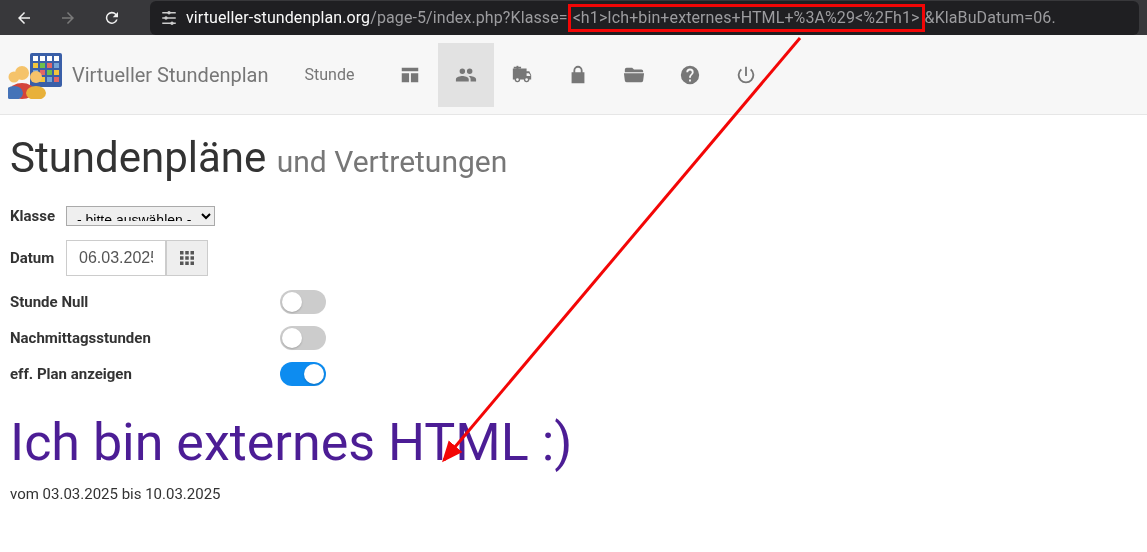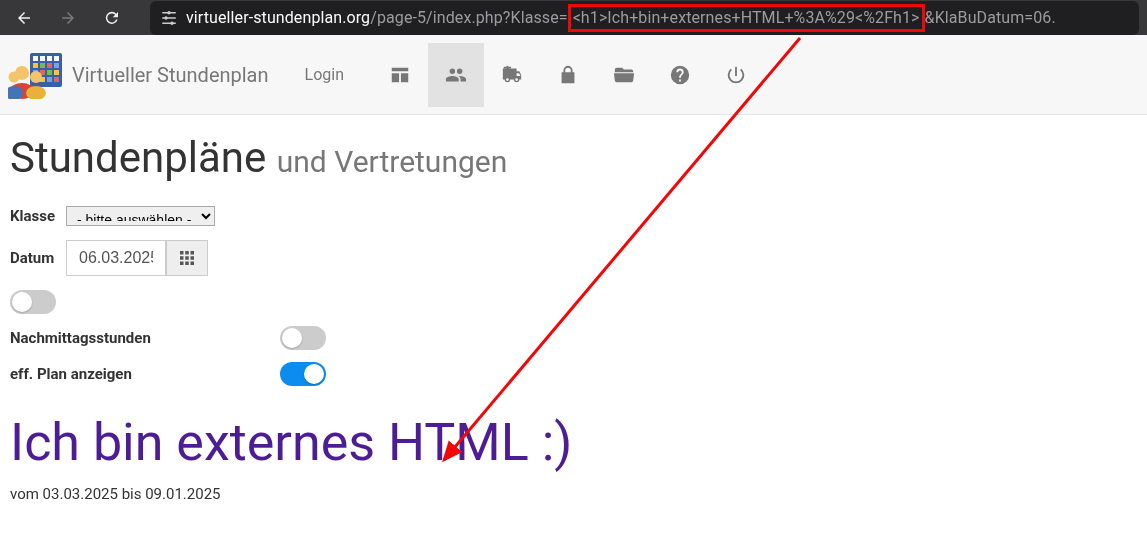--- a/index.html
+++ b/index.html
@@ -114,21 +114,21 @@
         </g>
       <circle cx="14" cy="22" r="7" fill="#f5c36a"></circle>
         <ellipse cx="14" cy="40" rx="12" ry="8" fill="#d4453a"></ellipse>
       <circle cx="28" cy="26" r="6" fill="#f5c36a"></circle>
         <ellipse cx="28" cy="42" rx="10" ry="7" fill="#e8b13a"></ellipse>
       <circle cx="6" cy="26" r="5.5" fill="#f5c36a"></circle>
         <ellipse cx="6" cy="42" rx="9" ry="7" fill="#4573b8"></ellipse>
     </svg>
   </div>
   <div class="brand">Virtueller Stundenplan</div>
-  <div class="login-link">Login</div>
+  <div class="login-link">Stunde</div>
   <div class="tool-icon">
       <svg viewBox="0 0 24 24">
         <path d="M3 4h18v4H3zM3 10h8v10H3zM13 10h8v10h-8z"></path>
       </svg>
     </div>
   <div class="tool-icon active">
       <svg viewBox="0 0 24 24">
         <path d="M16 11a3 3 0 1 0-3-3 3 3 0 0 0 3 3zm-8 0a3 3 0 1 0-3-3 3 3 0 0 0 3 3zm0 2c-2.3 0-7 1.2-7 3.5V19h14v-2.5C15 14.2 10.3 13 8 13zm8 0c-.3 0-.6 0-1 .1 1.2.9 2 2 2 3.4V19h6v-2.5c0-2.3-4.7-3.5-7-3.5z"></path>
       </svg>
     </div>
@@ -186,39 +186,40 @@
           <rect x="6" y="6" width="4" height="4"></rect>
           <rect x="12" y="6" width="4" height="4"></rect>
           <rect x="0" y="12" width="4" height="4"></rect>
           <rect x="6" y="12" width="4" height="4"></rect>
           <rect x="12" y="12" width="4" height="4"></rect>
         </svg>
     </div>
   </div>
 
   <div class="toggle-row">
+    <span class="toggle-label">Stunde Null</span>
     <div class="toggle off">
         <div class="knob"></div>
       </div>
   </div>
   <div class="toggle-row">
     <span class="toggle-label">Nachmittagsstunden</span>
     <div class="toggle off">
         <div class="knob"></div>
       </div>
   </div>
   <div class="toggle-row">
     <span class="toggle-label">eff. Plan anzeigen</span>
     <div class="toggle on">
         <div class="knob"></div>
       </div>
   </div>
 
   <h1 class="injected-heading">Ich bin externes HTML :)</h1>
-  <div class="date-range">vom 03.03.2025 bis 09.01.2025</div>
+  <div class="date-range">vom 03.03.2025 bis 10.03.2025</div>
 </div>
 
 <svg class="arrow-overlay">
   <defs>
     <marker id="arrowhead" markerWidth="8" markerHeight="8" refX="6" refY="3" orient="auto">
       <polygon points="0 0, 7 3, 0 6" fill="#f30606"></polygon>
     </marker>
   </defs>
   <line x1="800" y1="38" x2="444" y2="460" stroke="#f30606" stroke-width="3" marker-end="url(#arrowhead)"></line>
 </svg>

